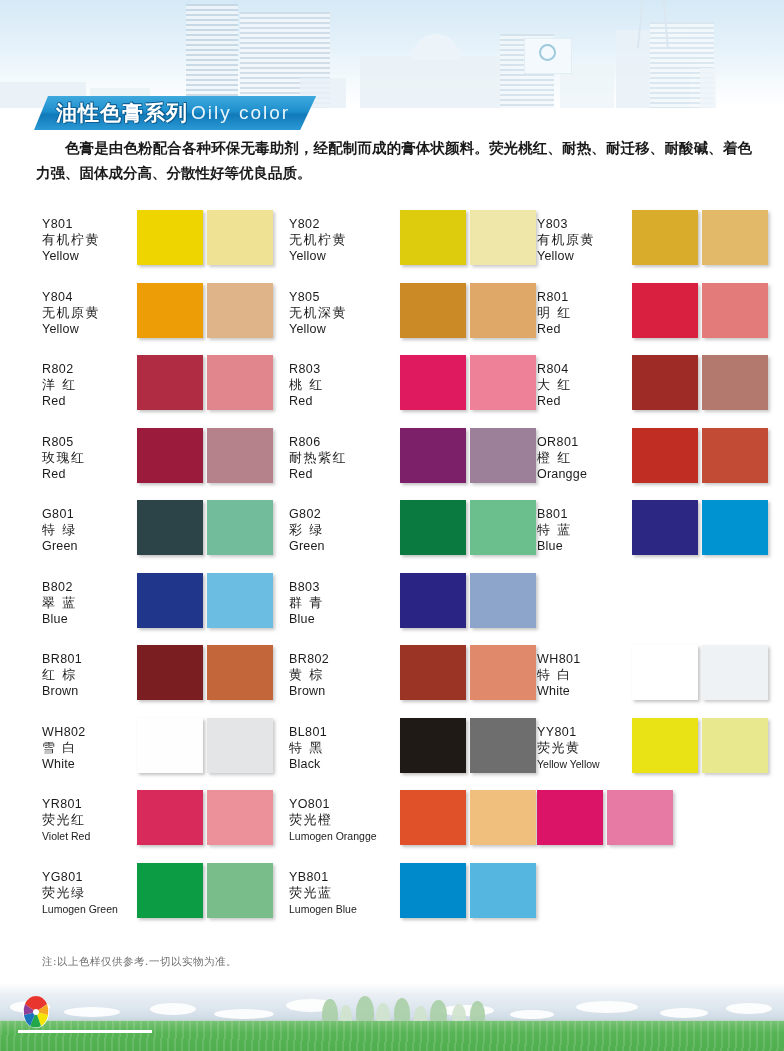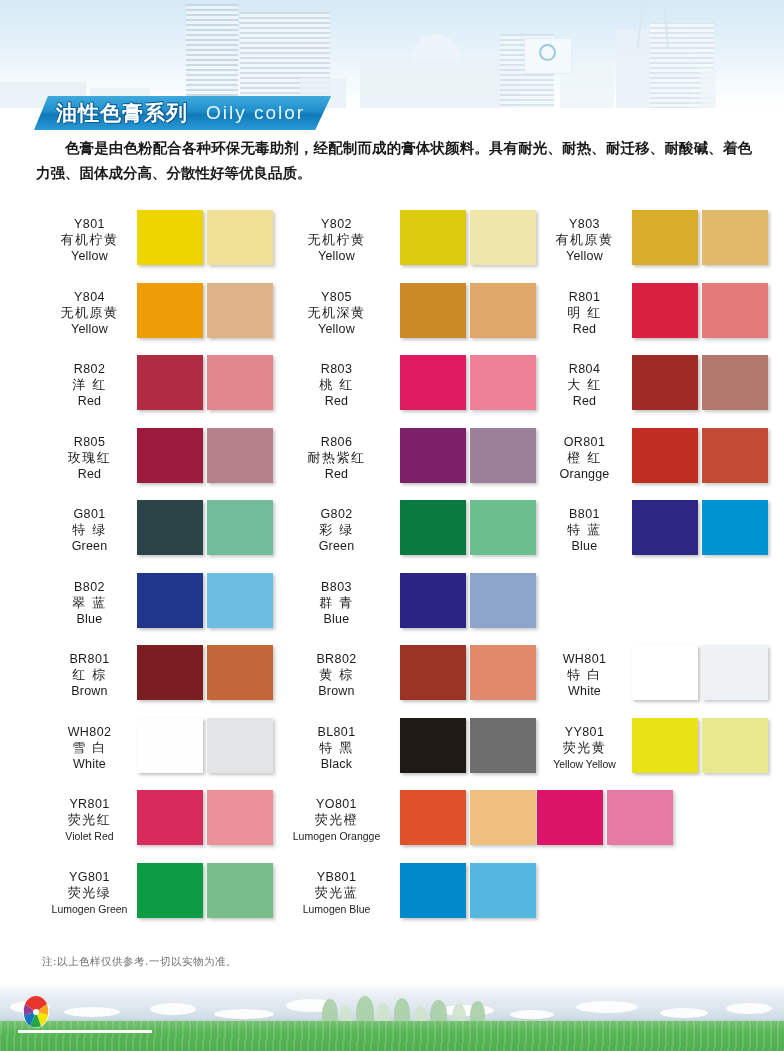--- a/index.html
+++ b/index.html
@@ -60,36 +60,36 @@
     background:linear-gradient(180deg,#3fa9dd 0%,#1e8fcd 45%,#1179b8 55%,#2a9ad6 100%);
     clip-path:polygon(14px 0,100% 0,calc(100% - 16px) 100%,0 100%);
     box-shadow:0 1px 2px rgba(0,0,0,.18);
   }
   .banner-cn{
     color:#ffffff;font-size:21px;font-weight:bold;letter-spacing:1px;
     text-shadow:1px 1px 0 #0b5e92,-1px 0 0 #0b5e92,0 -1px 0 #0b5e92,1px -1px 0 #0b5e92;
     font-family:"DejaVu Sans",sans-serif;
   }
   .banner-en{
-    color:#eaf6fd;font-size:19px;margin-left:18px;letter-spacing:2px;
+    color:#eaf6fd;font-size:19px;margin-left:3px;letter-spacing:2px;
     font-family:"Liberation Sans",sans-serif;
   }
 
   
   .desc{
     position:absolute;left:36px;top:136px;width:716px;
     font-family:"DejaVu Sans",sans-serif;
     font-size:14.5px;line-height:25px;color:#1a1a1a;font-weight:bold;
     text-align:justify;
   }
   .desc p{margin:0;text-indent:2em;}
 
   
   .grid{
-    position:absolute;left:0;top:210px;width:784px;text-align:center;
+    position:absolute;left:0;top:210px;width:784px;
   }
   .row{
     display:flex;height:72.5px;
   }
   .cell{
     width:245px;display:flex;align-items:flex-start;
     padding-left:0;box-sizing:border-box;
   }
   .cell.c1{margin-left:42px;width:247px;}
   .cell.c2{width:248px;gap:16px;}
@@ -176,21 +176,21 @@
 </div>
 
 <div class="banner-wrap">
   <div class="banner">
     <span class="banner-cn">油性色膏系列</span>
     <span class="banner-en">Oily  color</span>
   </div>
 </div>
 
 <div class="desc">
-  <p>色膏是由色粉配合各种环保无毒助剂，经配制而成的膏体状颜料。具有耐光、耐热、耐迁移、耐酸碱、着色力强、固体成分高、分散性好等优良品质。</p>
+  <p>色膏是由色粉配合各种环保无毒助剂，经配制而成的膏体状颜料。荧光桃红、耐热、耐迁移、耐酸碱、着色力强、固体成分高、分散性好等优良品质。</p>
 </div>
 
 <div class="grid" id="color-grid">
     <div class="row">
       <div class="cell c1">
         <div class="labels">
           <div class="lbl-code">Y801</div>
           <div class="lbl-cn">有机柠黄</div>
           <div class="lbl-en">Yellow</div>
         </div>

